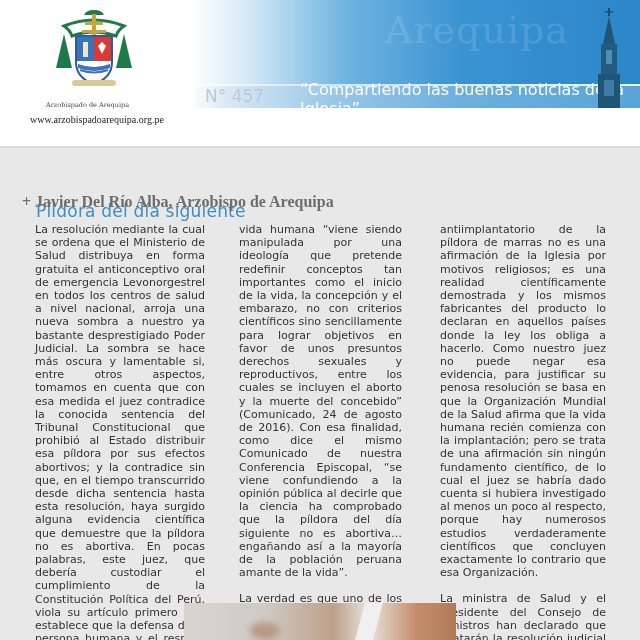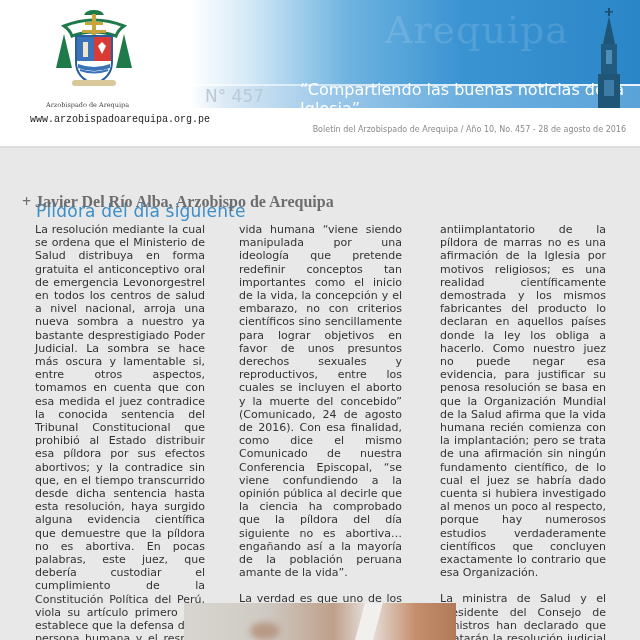--- a/index.html
+++ b/index.html
@@ -17,21 +17,21 @@
   .strip-top { position:absolute; left:190px; top:84px; width:450px; height:2px;
     background:linear-gradient(90deg, #fff 0%, #cfe6f6 30%, #e9f4fc 100%); }
   .strip { position:absolute; left:190px; top:86px; width:450px; height:22px;
     background:linear-gradient(90deg, #ffffff 0%, #dbe9f5 8%, #9ec9e9 30%, #6cafdf 60%, #5aa3d8 100%); }
   .issue-no { position:absolute; left:205px; top:86px; font-size:17px; color:#b9c9d6; font-family:"DejaVu Sans", sans-serif; }
   .tagline { position:absolute; left:300px; top:80px; font-size:16px; color:#fff; }
   .tower { position:absolute; left:592px; top:8px; width:34px; height:100px; }
   .logo { position:absolute; left:52px; top:6px; width:84px; height:92px; }
   .logo-caption { position:absolute; left:46px; top:101px; width:100px; text-align:left;
     font-family:"DejaVu Serif", serif; font-size:6.5px; color:#444; }
-  .website { position:absolute; left:30px; top:114px; font-size:10px; color:#222; font-family:Liberation Mono, monospace; }
+  .website { position:absolute; left:30px; top:114px; font-size:10px; color:#222; font-family:Liberation Serif, serif; }
   .bulletin-line { position:absolute; right:14px; top:125px; font-size:8px; color:#8a8a8a; }
 
   
   .content { position:absolute; left:0; top:146px; width:640px; height:494px; background:#e7e8e7; }
   .content-top { position:absolute; left:0; top:146px; width:640px; height:2px; background:#dcdddc; }
   .article-title { position:absolute; left:36px; top:167px; font-size:17px; color:#3d8ec9; font-family:"DejaVu Sans", sans-serif; letter-spacing:0.2px; }
   .article-author { position:absolute; left:22px; top:193px; font-size:16px; color:#6d6d6d; font-weight:bold; font-family:Liberation Serif, serif; }
   .col { position:absolute; top:211px; font-family:"DejaVu Sans", sans-serif; font-size:11px;
     line-height:13.2px; color:#333; text-align:justify; text-align-last:auto; }
   .col p { margin:12px; }
@@ -80,21 +80,20 @@
   <div class="tagline">“Compartiendo las buenas noticias de la Iglesia”</div>
   <svg class="tower" viewBox="0 0 34 100">
     <rect x="16" y="0" width="2" height="8" fill="#1d4e6e"></rect>
     <rect x="13" y="3" width="8" height="1.5" fill="#1d4e6e"></rect>
     <polygon points="17,8 11,36 23,36" fill="#1f5577"></polygon>
     <rect x="9" y="36" width="16" height="30" fill="#215b80"></rect>
     <rect x="14" y="42" width="6" height="14" fill="#4e8fb9"></rect>
     <rect x="6" y="66" width="22" height="34" fill="#1f5577"></rect>
     <rect x="12" y="72" width="10" height="16" fill="#3d7ca6"></rect>
   </svg>
-  <div class="bulletin-line">Boletín del Arzobispado de Arequipa / Año 10, No. 457 - 28 de agosto de 2016</div>
 </div>
 
 <div class="content"></div>
 <div class="content-top"></div>
 
 <h1 class="article-title" style="font-weight:normal;margin-top:34px;">Píldora del día siguiente</h1>
 <div class="article-author">+ Javier Del Río Alba, Arzobispo de Arequipa</div>
 
 <div class="col c1">
   <p>La resolución mediante la cual se ordena que el Ministerio de Salud distribuya en forma gratuita el anticonceptivo oral de emergencia Levonorgestrel en todos los centros de salud a nivel nacional, arroja una nueva sombra a nuestro ya bastante desprestigiado Poder Judicial. La sombra se hace más oscura y lamentable si, entre otros aspectos, tomamos en cuenta que con esa medida el juez contradice la conocida sentencia del Tribunal Constitucional que prohibió al Estado distribuir esa píldora por sus efectos abortivos; y la contradice sin que, en el tiempo transcurrido desde dicha sentencia hasta esta resolución, haya surgido alguna evidencia científica que demuestre que la píldora no es abortiva. En pocas palabras, este juez, que debería custodiar el cumplimiento de la Constitución Política del Perú, viola su artículo primero que establece que la defensa de la persona humana y el respeto de su dignidad son el fin supremo de la sociedad y del Estado. Viola</p>

